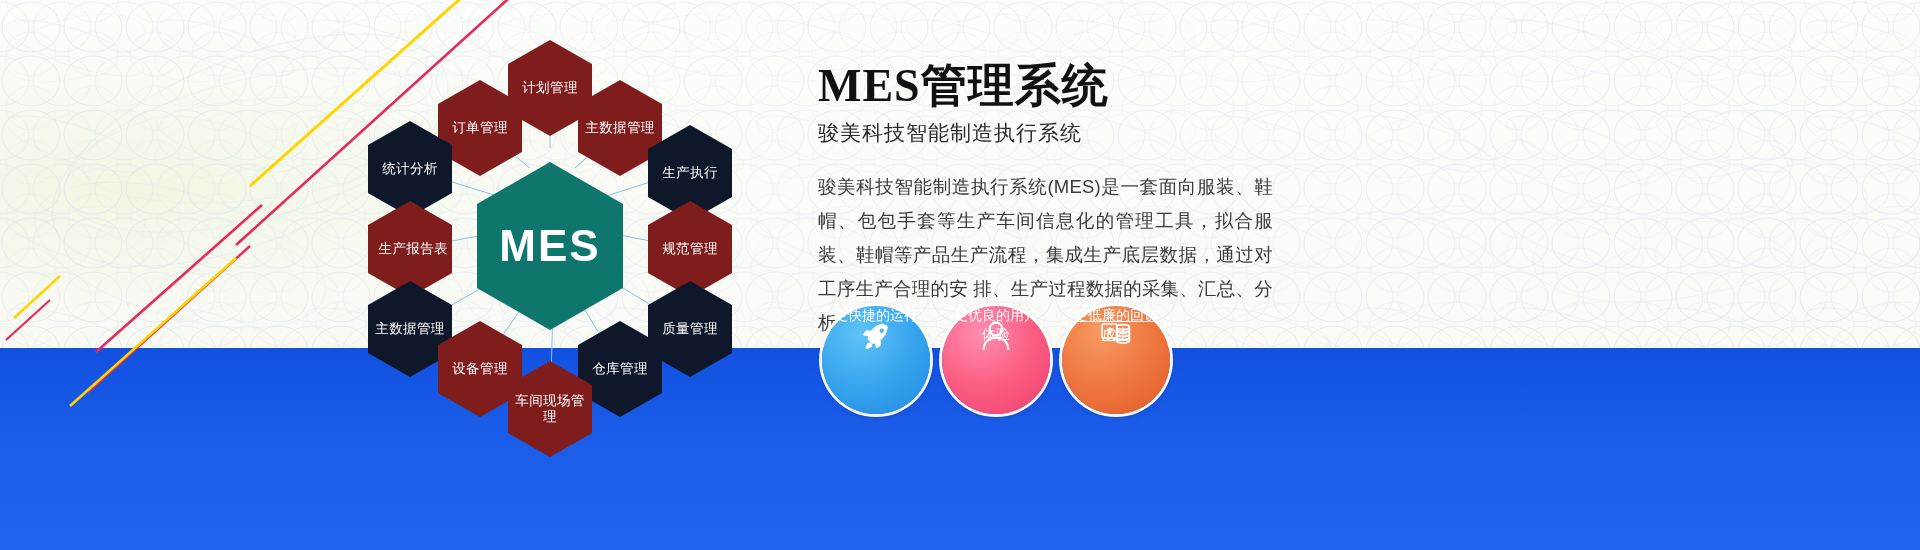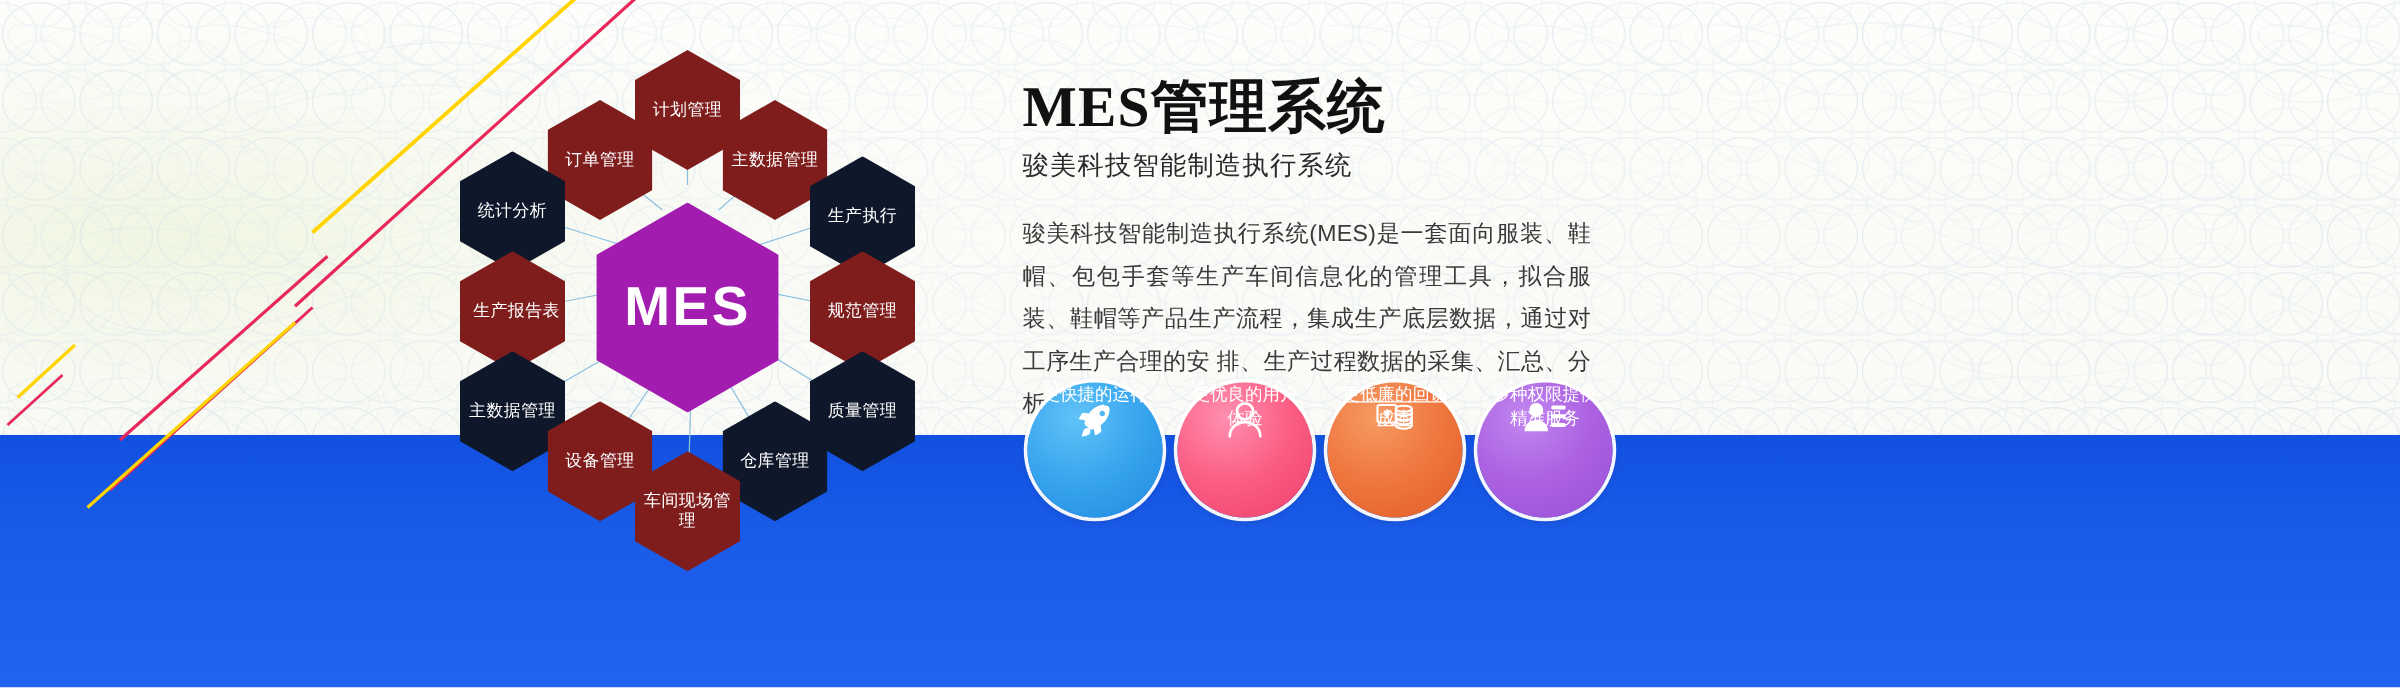--- a/index.html
+++ b/index.html
@@ -37,21 +37,21 @@
     position:absolute;
     width:84px; height:96px;
     clip-path:polygon(50% 0%,100% 25%,100% 75%,50% 100%,0% 75%,0% 25%);
     display:flex; align-items:center; justify-content:center;
     text-align:center; color:#ffffff;
     font-size:13.5px; line-height:16px; letter-spacing:.4px;
   }
   .hex.green { background:#0f172a; }
   .hex.blue  { background:#7f1d1d; }
   .hex.core {
-    width:146px; height:168px; background:#a21caf;
+    width:146px; height:168px; background:#0f766e;
     font-size:44px; font-weight:bold; letter-spacing:2px;
   }
   .hex span { display:block; padding:0 4px; }
 
   
   .right { position:absolute; left:818px; top:58px; width:1020px; }
   .title {
     font-family:"Liberation Serif","DejaVu Serif",serif;
     font-size:46px; font-weight:bold; color:#111111;
     letter-spacing:1px; line-height:56px;
@@ -247,27 +247,15 @@
             <path d="M17.6 8v3.4c0 1.3 2.9 2.4 6.4 2.4s6.4-1.1 6.4-2.4V8"></path>
             <path d="M17.6 11.4v3.4c0 1.3 2.9 2.4 6.4 2.4s6.4-1.1 6.4-2.4v-3.4"></path>
             <path d="M17.6 14.8v3.4c0 1.3 2.9 2.4 6.4 2.4s6.4-1.1 6.4-2.4v-3.4"></path>
             <path d="M17.6 18.2v3.4c0 1.3 2.9 2.4 6.4 2.4s6.4-1.1 6.4-2.4v-3.4"></path>
           </g>
         </svg>
       </span>
       <span class="lbl">更低廉的回访成本</span>
     </div>
 
-    <div class="badge b4">
-      <span class="ic">
-        <svg width="36" height="34" viewBox="0 0 36 34">
-          <circle cx="11" cy="9" r="5.6" fill="#ffffff"></circle>
-          <path d="M1.6 26c0-5.4 4.2-9 9.4-9s9.4 3.6 9.4 9z" fill="#ffffff"></path>
-          <rect x="23" y="5.4" width="11.5" height="3.1" rx="1.2" fill="#ffffff"></rect>
-          <rect x="23" y="12.4" width="11.5" height="3.1" rx="1.2" fill="#ffffff"></rect>
-          <rect x="23" y="19.4" width="11.5" height="3.1" rx="1.2" fill="#ffffff"></rect>
-        </svg>
-      </span>
-      <span class="lbl">多种权限提供精准服务</span>
-    </div>
 
   </div>
 </div>
 
 </body></html>

